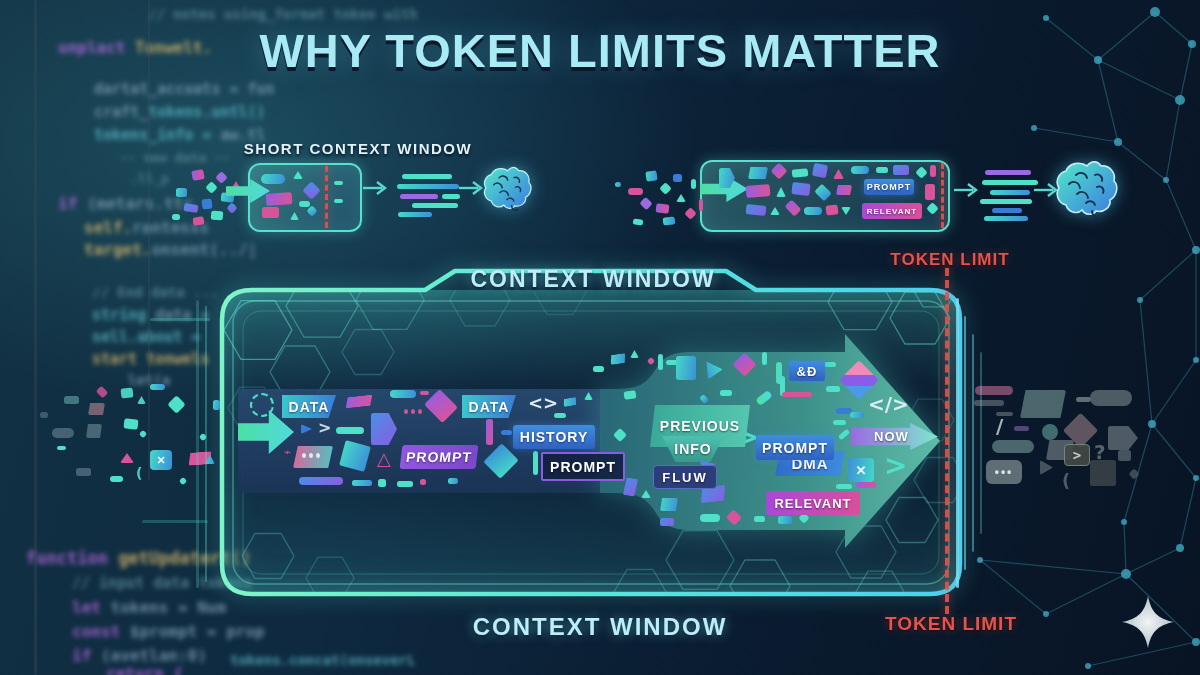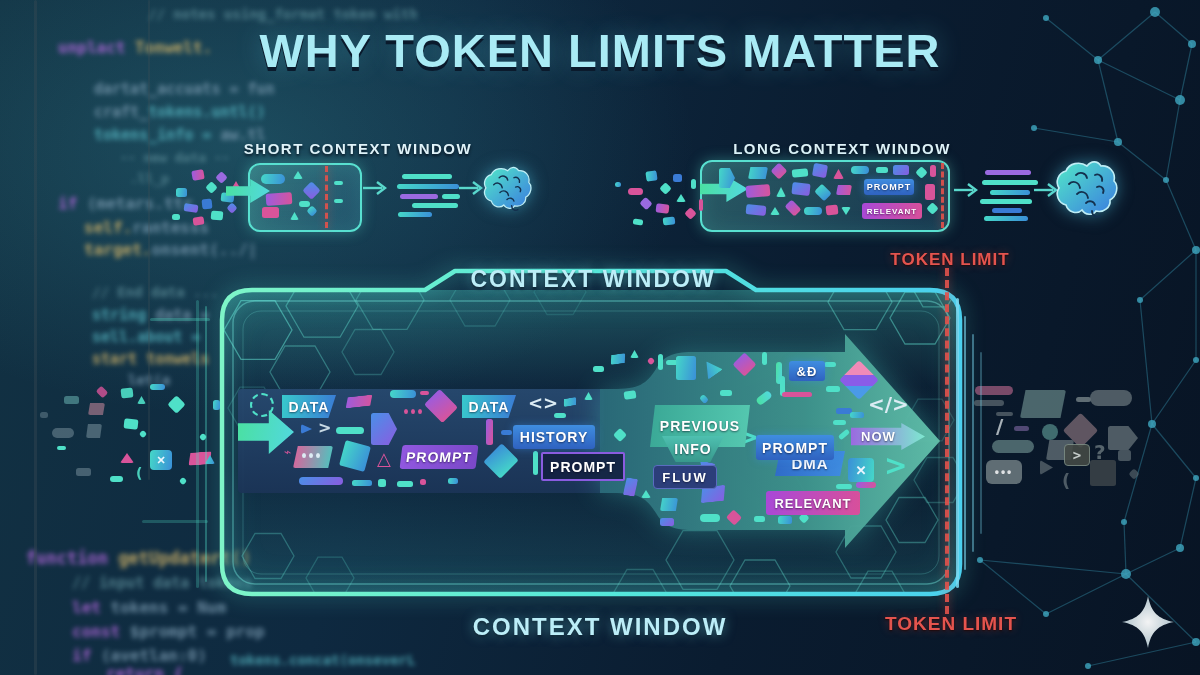--- a/index.html
+++ b/index.html
@@ -57,21 +57,21 @@
     letter-spacing:1px;text-shadow:0 1px 2px rgba(0,0,20,.55);}
   .lbl-tealPar{background:linear-gradient(95deg,#38c8cc,#3a7bd5);clip-path:polygon(0 0,100% 0,86% 100%,0 100%);}
   .lbl-blueBox{background:linear-gradient(180deg,#3f8de0,#2f62c0);border-radius:3px;box-shadow:0 0 8px rgba(60,140,230,.45);}
   .lbl-purpleBox{background:linear-gradient(95deg,#9158e0,#7a48c8);border-radius:3px;transform:skewX(-7deg);}
   .lbl-outlineBox{background:rgba(20,34,66,.92);border:2px solid #8a5ce0;border-radius:2px;}
   .lbl-tealBanner{background:linear-gradient(95deg,#3aa896,#55c8b0);clip-path:polygon(5% 0,100% 0,95% 100%,0 100%);}
   .lbl-tealTrap{background:linear-gradient(180deg,#4ec0b0,#38988c);clip-path:polygon(0 0,100% 0,78% 100%,22% 100%);}
   .lbl-darkBlueBox{background:#2c3e7a;border:1px solid #5a6cc0;border-radius:4px;letter-spacing:2px;}
   .lbl-blueFlag{background:linear-gradient(95deg,#2f6bc8,#3f8de0);clip-path:polygon(7% 0,100% 0,93% 100%,0 100%);}
   .lbl-nowArrow{background:linear-gradient(90deg,#9a6ae0,#7ee8d0);
-    clip-path:polygon(0 18%,68% 18%,68% 0,100% 50%,68% 100%,68% 82%,0 82%);justify-content:flex-start;padding-left:10px;}
+    clip-path:polygon(0 18%,68% 18%,68% 0,100% 50%,68% 100%,68% 82%,0 82%);justify-content:flex-start;padding-left:23px;}
   .lbl-magentaBox{background:linear-gradient(95deg,#a848d8,#d8509a);border-radius:3px;}
   .flow-arrow{position:absolute;}
   .brain{position:absolute;filter:drop-shadow(0 0 8px rgba(80,200,230,.5));}
 </style>
 </head>
 <body>
 
 <div id="stage">
 
   <div id="haze" class="abs"></div>
@@ -148,21 +148,20 @@
     </svg>
 
   <h1 id="title" class="abs" style="margin:0;">
     <span class="t2">WHY TOKEN LIMITS MATTER</span>
   </h1>
 
   <div class="sec-label" style="left:230px;top:140px;width:256px;">SHORT CONTEXT WINDOW</div>
   <div class="mini-box" style="left:248px;top:163px;width:110px;height:65px;"></div>
   <div class="redline" style="left:325px;top:166px;height:62px;"></div>
 
-  <div class="sec-label" style="left:714px;top:140px;width:256px;">LONG CONTEXT WINDOW</div>
   <div class="mini-box" style="left:700px;top:160px;width:246px;height:68px;"></div>
   <div class="redline" style="left:941px;top:163px;height:65px;"></div>
 
   <div class="flow-arrow" style="left:362px;top:180px;">
     <svg width="28" height="16">
         <line x1="1" y1="8" x2="20" y2="8" stroke="#5ad8cc" stroke-width="2.4"></line>
         <polyline points="15,2 23,8 15,14" fill="none" stroke="#5ad8cc" stroke-width="2.4"></polyline>
       </svg></div>
   <div class="flow-arrow" style="left:458px;top:180px;">
     <svg width="28" height="16">

